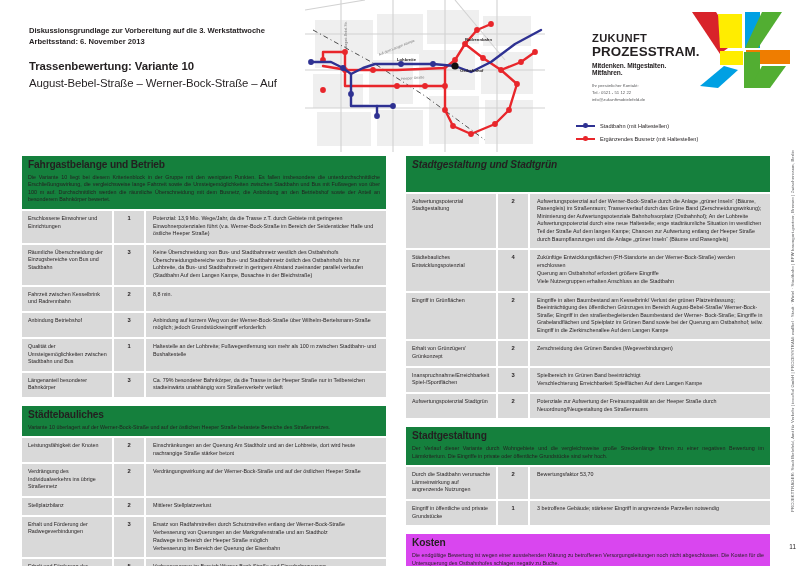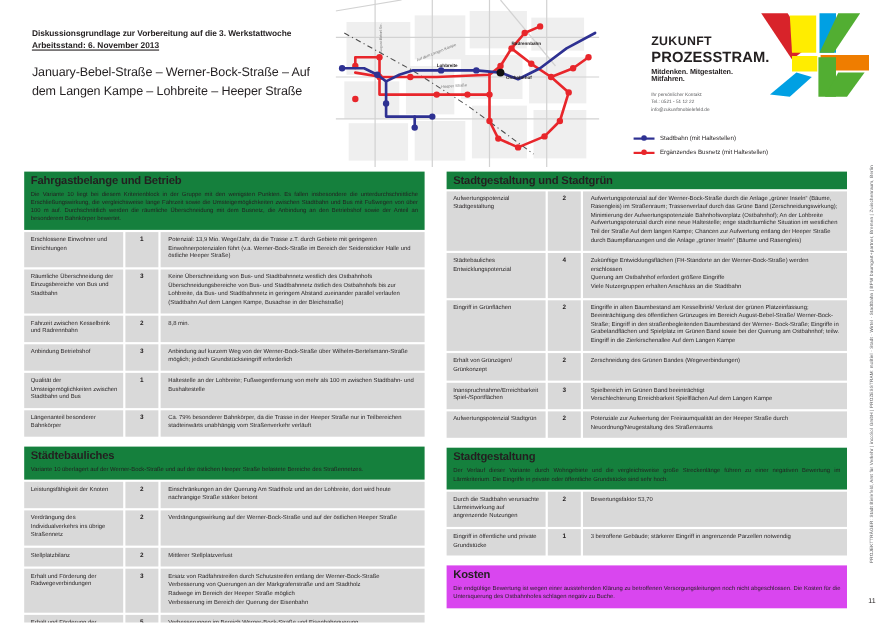--- a/index.html
+++ b/index.html
@@ -20,21 +20,21 @@
   
   .header-text {
     position: absolute;
     left: 29px; top: 25px; width: 330px;
   }
   .hdr-line1 {
     font-size: 7.6px; font-weight: bold; line-height: 1.45;
     letter-spacing: -0.05px;
   }
   .hdr-line2 {
-    font-size: 7.6px; font-weight: bold; line-height: 1.45; text-decoration: underline;
+    font-size: 7.6px; font-weight: bold; line-height: 1.45;
   }
   .title-block { margin-top: 11px; }
   .title-main {
     font-size: 11.4px; font-weight: bold; line-height: 1.5;
     letter-spacing: -0.1px;
   }
   .title-sub {
     font-size: 11.4px; font-weight: normal; line-height: 1.45;
     letter-spacing: -0.1px;
   }
@@ -101,21 +101,21 @@
     margin-bottom: 2px;
   }
   .sec-title {
     font-size: 10.2px; font-weight: bold; line-height: 1.25;
     color: #231f20; letter-spacing: -0.15px;
   }
   .sec-intro {
     font-size: 5.35px; line-height: 1.42; margin-top: 2px;
     color: #231f20; text-align: justify;
   }
-  .sec.no-intro { padding-bottom: 0; }
+  .sec.no-intro { padding-bottom: 20px; font-style: italic; }
 
   
   .crit-table { width: 100%; }
   .crit-row {
     display: flex; gap: 2px; margin-bottom: 2px; align-items: stretch;
   }
   .crit-name {
     width: 90px; flex: none;
     background: #d9d9d9;
     padding: 4px 5px 5px 6px;
@@ -162,22 +162,22 @@
 </style>
 </head>
 <body>
 
 <div id="page">
 
   <div class="header-text">
     <div class="hdr-line1">Diskussionsgrundlage zur Vorbereitung auf die 3. Werkstattwoche</div>
     <div class="hdr-line2">Arbeitsstand: 6. November 2013</div>
     <div class="title-block">
-      <div class="title-sub">January-Bebel-Straße – Werner-Bock-Straße – Auf</div>
-      <div class="title-sub">dem Langen Kampe – Lohbreite – Heeper Straße</div>
+      <div class="title-main">Trassenbewertung: Variante 10</div>
+      <div class="title-sub">August-Bebel-Straße – Werner-Bock-Straße – Auf</div>
     </div>
   </div>
 
   <div class="map-wrap">
     <svg width="240" height="152" viewBox="0 0 240 152">
       <rect x="0" y="0" width="240" height="152" fill="#ffffff"></rect>
 
       <g fill="#efefef">
         <rect x="10" y="20" width="58" height="48"></rect>
         <rect x="72" y="14" width="46" height="40"></rect>

